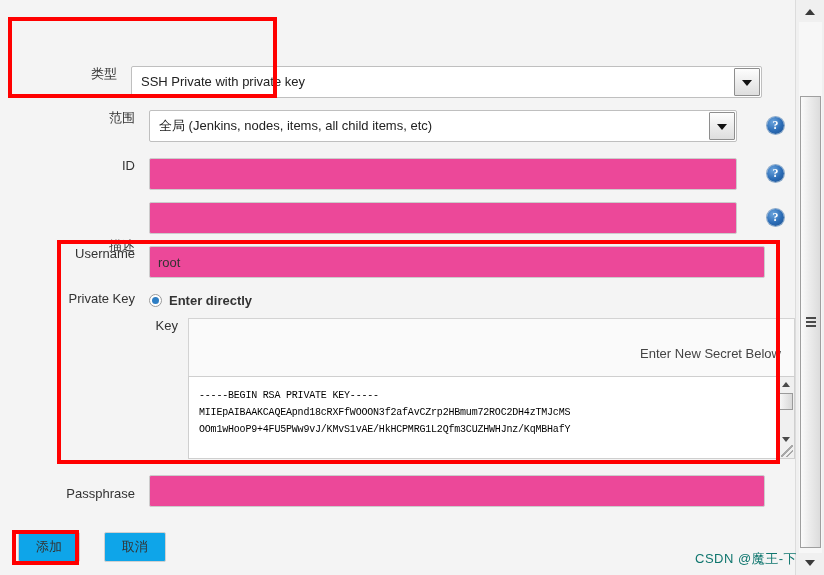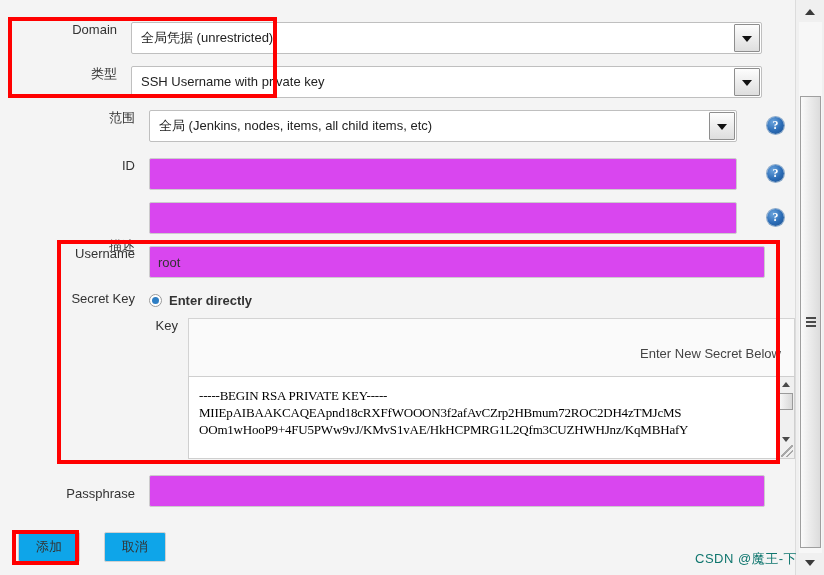--- a/index.html
+++ b/index.html
@@ -59,21 +59,21 @@
   .row-field {
     flex: 1 1 auto;
     position: relative;
   }
 
   
   .txt {
     box-sizing: border-box;
     width: 100%;
     height: 32px;
-    background: #d946ef;
+    background: #ec4899;
     border: 1px solid #cccccc;
     border-radius: 2px;
     padding: 0 8px;
     font-family: "Liberation Sans", sans-serif;
     font-size: 13px;
     color: #333333;
     line-height: 30px;
     outline: none;
     display: block;
   }
@@ -195,22 +195,22 @@
     background: #ffffff;
     border: 1px solid #cfcfcf;
     position: relative;
     overflow: hidden;
   }
   .secret-text {
     position: absolute;
     left: 10px;
     top: 10px;
     right: 26px;
-    font-family: Liberation Serif, serif;
-    font-size: 13px;
+    font-family: Liberation Mono, monospace;
+    font-size: 10px;
     line-height: 17px;
     color: #000000;
     white-space: pre;
     overflow: hidden;
     letter-spacing: -0.2px;
   }
 
   
   .ta-scroll {
     position: absolute;
@@ -364,35 +364,26 @@
     letter-spacing: 0.5px;
   }
 </style>
 </head>
 <body>
 
 <div id="page">
 
   <div class="form-area">
 
-    <div class="row" style="top:22px;">
-      <div class="row-label">Domain</div>
-      <div class="row-field" style="margin-right:33px;">
-        <div class="select-wrap">
-          <div class="select-face">全局凭据 (unrestricted)</div>
-          <div class="select-btn"></div>
-        </div>
-      </div>
-    </div>
 
     <div class="row" style="top:66px;">
       <div class="row-label">类型</div>
       <div class="row-field" style="margin-right:33px;">
         <div class="select-wrap">
-          <div class="select-face">SSH Username with private key</div>
+          <div class="select-face">SSH Private with private key</div>
           <div class="select-btn"></div>
         </div>
       </div>
     </div>
 
     <div class="row" style="top:110px;">
       <div class="row-label" style="width:149px;padding-right:14px;">范围</div>
       <div class="row-field" style="margin-right:58px;">
         <div class="select-wrap">
           <div class="select-face">全局 (Jenkins, nodes, items, all child items, etc)</div>
@@ -419,21 +410,21 @@
     </div>
 
     <div class="row" style="top:246px;justify-content:center;">
       <div class="row-label" style="width:149px;">Username</div>
       <div class="row-field" style="margin-right:30px;">
         <input class="txt" type="text" value="root" style="">
       </div>
     </div>
 
     <div class="row" style="top:291px;">
-      <div class="row-label" style="width:149px;">Secret Key</div>
+      <div class="row-label" style="width:149px;">Private Key</div>
       <div class="row-field" style="margin-right:30px;">
         <div class="radio-line">
           <span class="radio checked"></span>
           <span class="radio-label">Enter directly</span>
         </div>
       </div>
     </div>
 
     <div class="row" style="top:318px;">
       <div class="row-label" style="width:188px;padding-right:10px;">Key</div>

